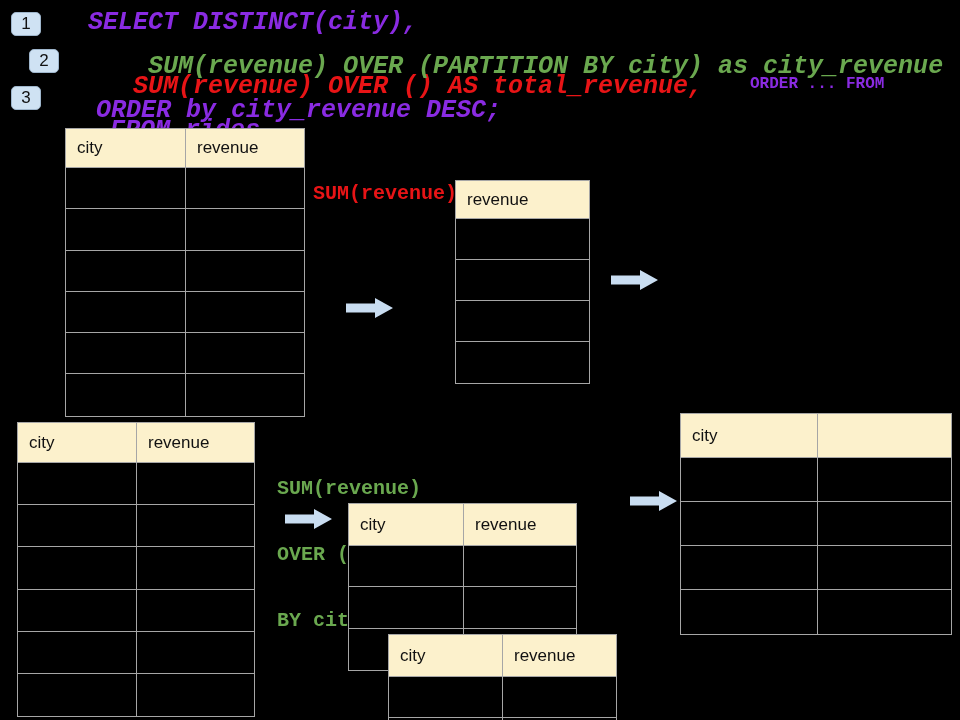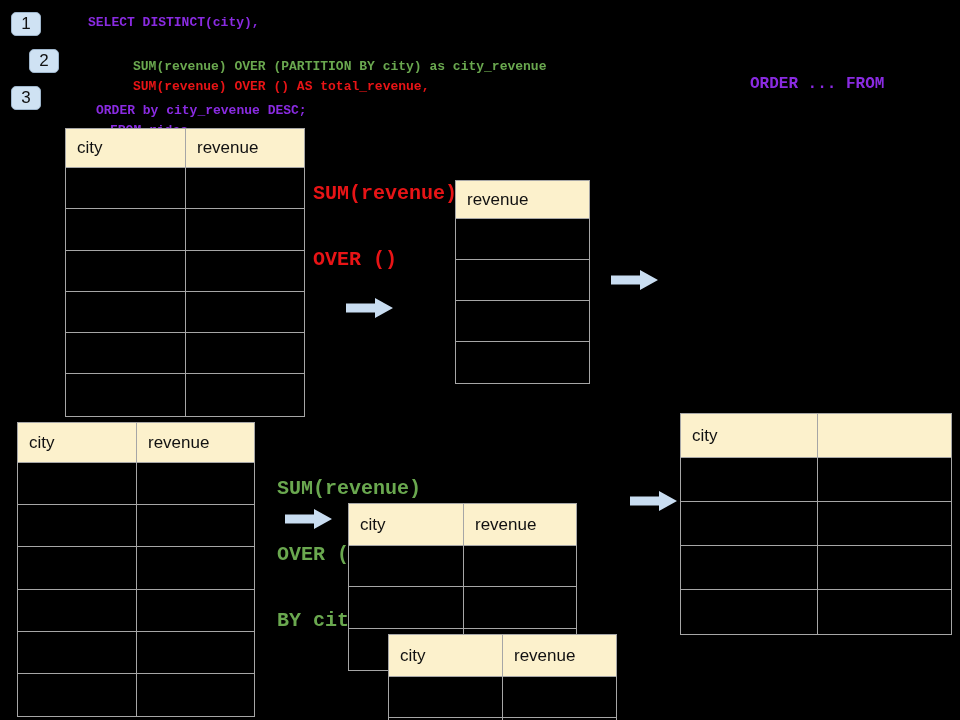--- a/index.html
+++ b/index.html
@@ -5,22 +5,22 @@
   :root{
     --background:#000000; --purple:#8A2BE2; --red:#E81416; --green:#6AA84F;
     --badge-bg:#CFE2F3; --badge-border:#9FB6CC; --arrow:#C9DDF1;
     --table-header-bg:#FCF1CC; --table-border:#A6A6A6; --text-dark:#111111;
   }
   *{margin:0;padding:0;box-sizing:border-box;}
   html,body{width:960px;height:720px;}
   body{position:relative;background:var(--background);overflow:hidden;
        font-family:"Liberation Sans",sans-serif;}
   .code{position:absolute;font-family:"Liberation Mono","DejaVu Sans Mono",monospace;
-        font-weight:bold;font-size:13px;line-height:22px;white-space:pre;}
-  .c-purple{color:var(--purple);} .c-red{color:var(--red);margin-top:42px;} .c-green{color:var(--green);}
+        font-weight:bold;font-size:25px;line-height:22px;white-space:pre;font-style:italic;}
+  .c-purple{color:var(--purple);} .c-red{color:var(--red);margin-top:42px;} .c-green{color:var(--green);margin-left:15px;}
   .sql-l1{left:88px;top:12px;} .sql-l2{left:133px;top:34px;} .sql-l3{left:133px;top:56px;}
   .sql-l4{left:110px;top:78px;margin-top:42px;} .sql-l5{left:96px;top:100px;}
   .note{position:absolute;left:750px;top:34px;font-family:"Liberation Mono","DejaVu Sans Mono",monospace;
         font-weight:bold;font-size:16px;line-height:20px;color:var(--purple);white-space:pre;}
   .label{position:absolute;font-family:"Liberation Mono","DejaVu Sans Mono",monospace;
          font-weight:bold;font-size:20px;line-height:22px;white-space:pre;}
   .label-total{left:313px;top:139px;color:var(--red);}
   .label-partition{left:277px;top:434px;color:var(--green);}
   .badge{position:absolute;width:30px;height:24px;background:var(--badge-bg);
          border:1px solid var(--badge-border);border-radius:5px;color:var(--text-dark);
@@ -61,21 +61,20 @@
 <div class="code c-green sql-l3">SUM(revenue) OVER (PARTITION BY city) as city_revenue</div>
 <div class="code c-purple sql-l4">FROM rides</div>
 <div class="code c-purple sql-l5">ORDER by city_revenue DESC;</div>
 
 <div class="note">
   <div>ORDER ... FROM</div>
 </div>
 
 <div class="label label-total">
   <div>SUM(revenue)</div>
-  <div>OVER ()</div>
 </div>
 <div class="label label-partition">
   <div>SUM(revenue)</div>
   <div>OVER (PARTITION</div>
   <div>BY city)</div>
 </div>
 
 <div class="tbl t1">
   <div class="hrow">
     <div class="hcell c1 cb">city</div>

